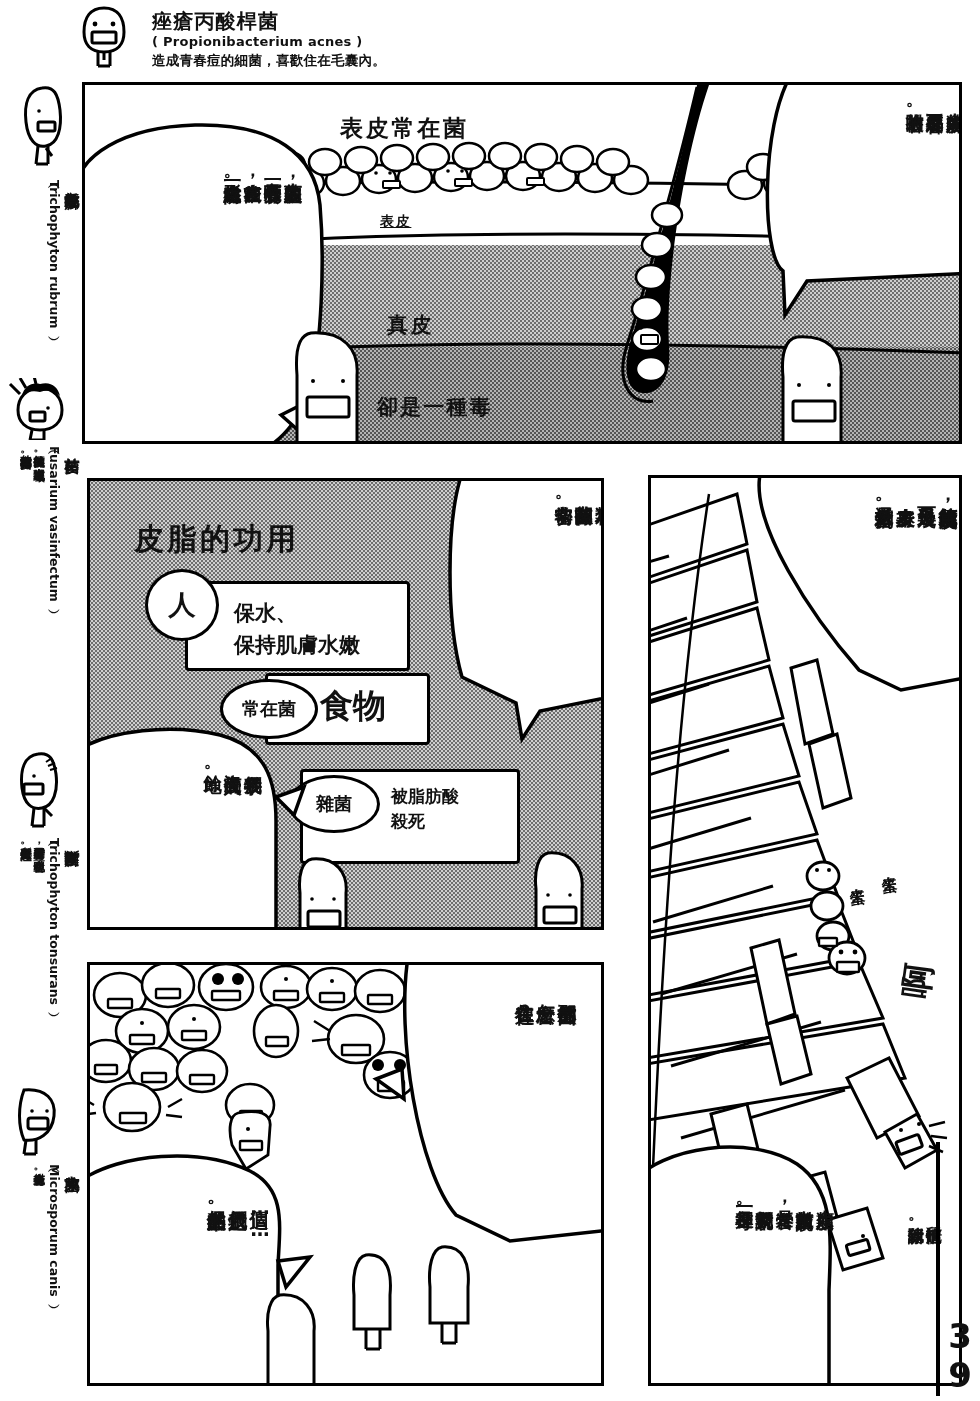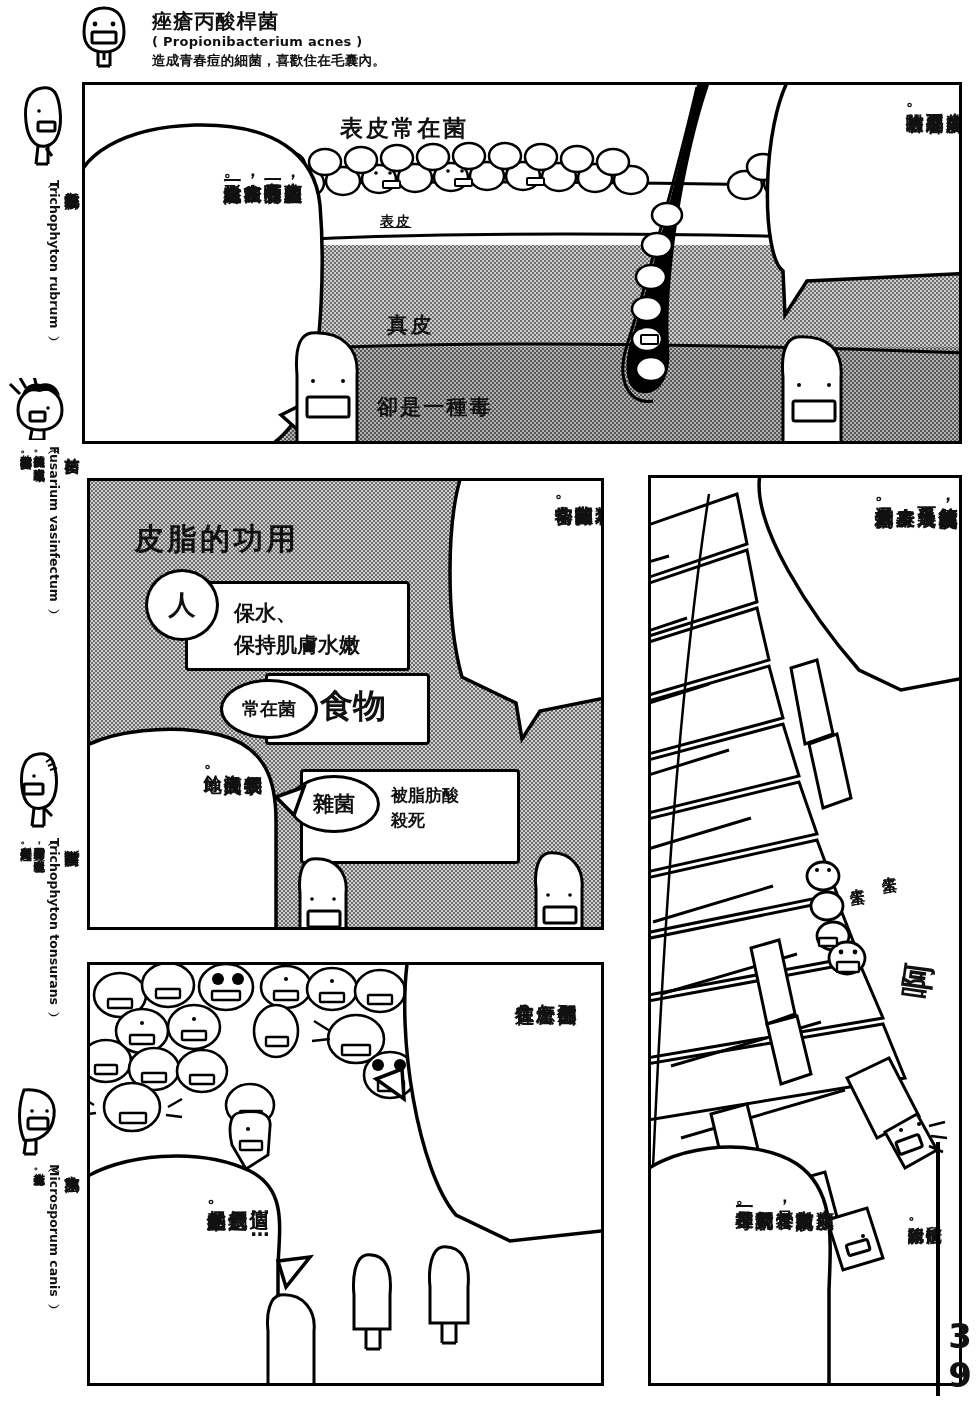--- a/index.html
+++ b/index.html
@@ -83,21 +83,20 @@
     background-size:4px 4px;
     background-position:0 0,2px 2px;
   }
 
   
   .bubble{
     position:absolute;
     background:#fff;
     border:3px solid #000;
     box-sizing:border-box;
-    font-family:Liberation Serif, serif;
   }
 
   .lbl{position:absolute;font-weight:700;}
 
   #pagenum{
     position:absolute;right:6px;bottom:6px;
     font-size:34px;font-weight:700;line-height:.86;
     writing-mode:vertical-rl;text-orientation:upright;
     letter-spacing:-.02em;
   }
@@ -322,21 +321,21 @@
     </div>
     <div style="position:absolute;left:130px;top:198px;width:92px;height:54px;border:3.5px solid #000;border-radius:50%;background:#fff;display:flex;align-items:center;justify-content:center;">
       <span style="font-size:18px;font-weight:700;">常在菌</span>
     </div>
 
     <div class="bubble" style="left:210px;top:288px;width:220px;height:95px;border-radius:4px;">
       <span style="position:absolute;left:88px;top:12px;font-size:17px;font-weight:700;line-height:1.45;white-space:pre;">被脂肪酸
 殺死</span>
     </div>
     <div style="position:absolute;left:198px;top:294px;width:86px;height:52px;border:3.5px solid #000;border-radius:50%;background:#fff;display:flex;align-items:center;justify-content:center;">
-      <span style="font-size:21px;font-weight:700;">雜菌</span>
+      <span style="font-size:18px;font-weight:700;">雜菌</span>
     </div>
 
     <svg style="position:absolute;left:0;top:0;" width="517" height="452">
       <path d="M-10 268 C20 250 80 242 130 254 C176 266 186 300 186 340 L186 462 L-10 462 Z" fill="#fff" stroke="#000" stroke-width="3.5"></path>
       <path d="M186 316 L214 306 L204 334 Z" fill="#fff" stroke="#000" stroke-width="3.5"></path>
     </svg>
     <div style="position:absolute;left:18px;top:280px;width:155px;height:160px;display:flex;flex-direction:row-reverse;justify-content:flex-start;">
       <span class="vtext" style="font-size:18px;">我們幾乎</span>
       <span class="vtext" style="font-size:18px;">沒有入侵的</span>
       <span class="vtext" style="font-size:18px;">餘地。</span>

